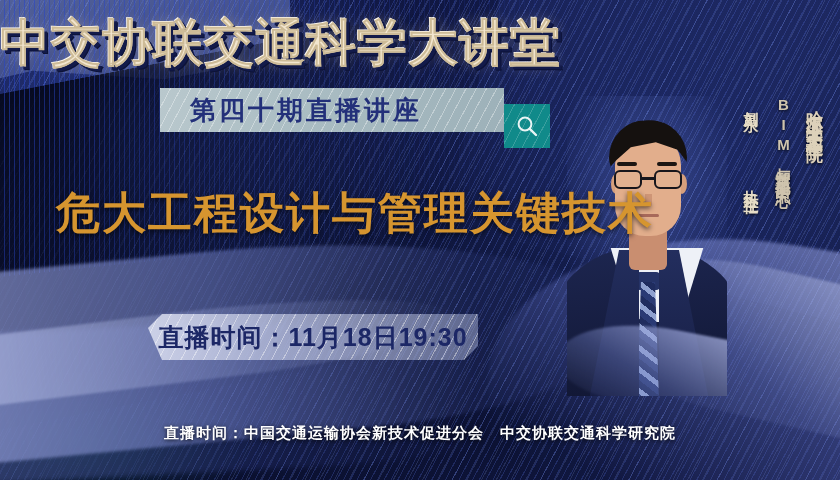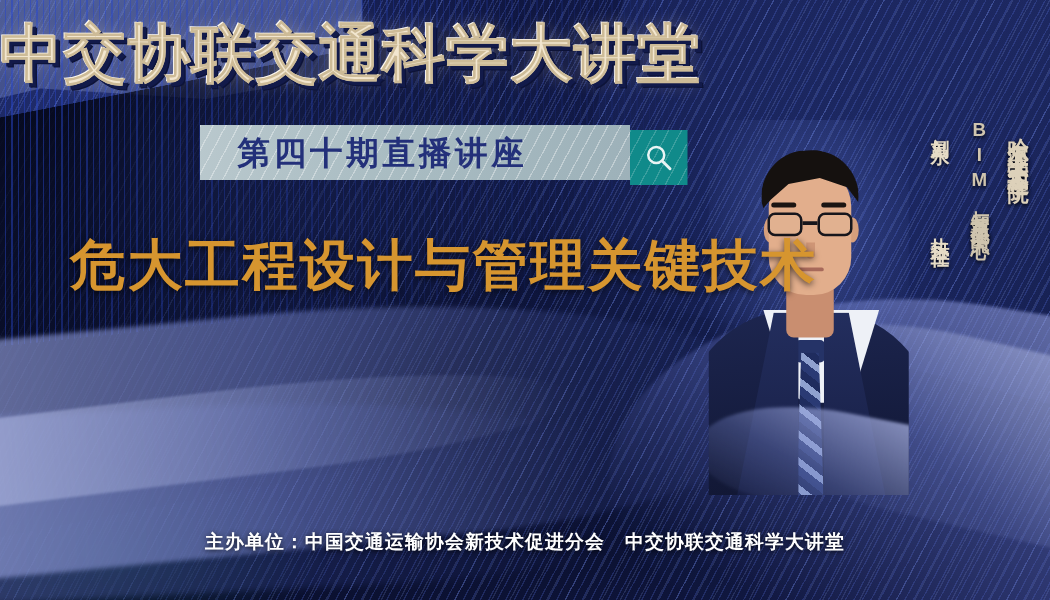--- a/index.html
+++ b/index.html
@@ -104,21 +104,21 @@
     color:#f2e6cf;
     text-shadow:
        3px 3px 0 #121a4a, 4px 4px 0 #0d1338,
       -1px -1px 0 #fffaf0, 0 0 14px rgba(255,236,190,.30);
     -webkit-text-stroke:.5px #cdbb97;
     white-space:nowrap;
   }
 
   
   #episode-banner{
-    position:absolute; left:160px; top:100px; width:344px; height:44px;
+    position:absolute; left:160px; top:88px; width:344px; height:44px;
     display:flex; align-items:center;
     background:linear-gradient(100deg,#b9c8cd 0%,#a9bcc2 45%,#9db1b9 100%);
     overflow:hidden;
   }
   #episode-banner::after{
     content:""; position:absolute; inset:0;
     background-image:repeating-linear-gradient(118deg,
       rgba(255,255,255,.35) 0 1px, rgba(0,0,0,0) 1px 9px);
   }
   #episode-text{
@@ -309,21 +309,24 @@
   </div>
   <div id="search-box">
     <svg id="search-icon" width="24" height="24" viewBox="0 0 24 24" fill="none">
       <circle cx="10" cy="10" r="6.4" stroke="#e9f4f4" stroke-width="2"></circle>
       <line x1="14.8" y1="14.8" x2="21" y2="21" stroke="#e9f4f4" stroke-width="2.4" stroke-linecap="round"></line>
     </svg>
   </div>
 
   <div id="headline">危大工程设计与管理关键技术</div>
 
+  <div id="time-pill">
+    <span id="time-text">直播时间：11月18日19:30</span>
+  </div>
 
   <div class="vcol" id="affil-school">哈尔滨工业大学土木工程学院</div>
   <div class="vcol" id="affil-center">BIM与智慧工地研究中心</div>
   <div class="vcol" id="speaker-name">刘昌永</div>
   <div class="vcol" id="speaker-role">执行主任</div>
 
-  <div id="footer">主办单位：中国交通运输协会新技术促进分会　中交协联交通科学大讲堂</div>
+  <div id="footer">直播时间：中国交通运输协会新技术促进分会　中交协联交通科学研究院</div>
 
 </div>
 
 </body></html>

